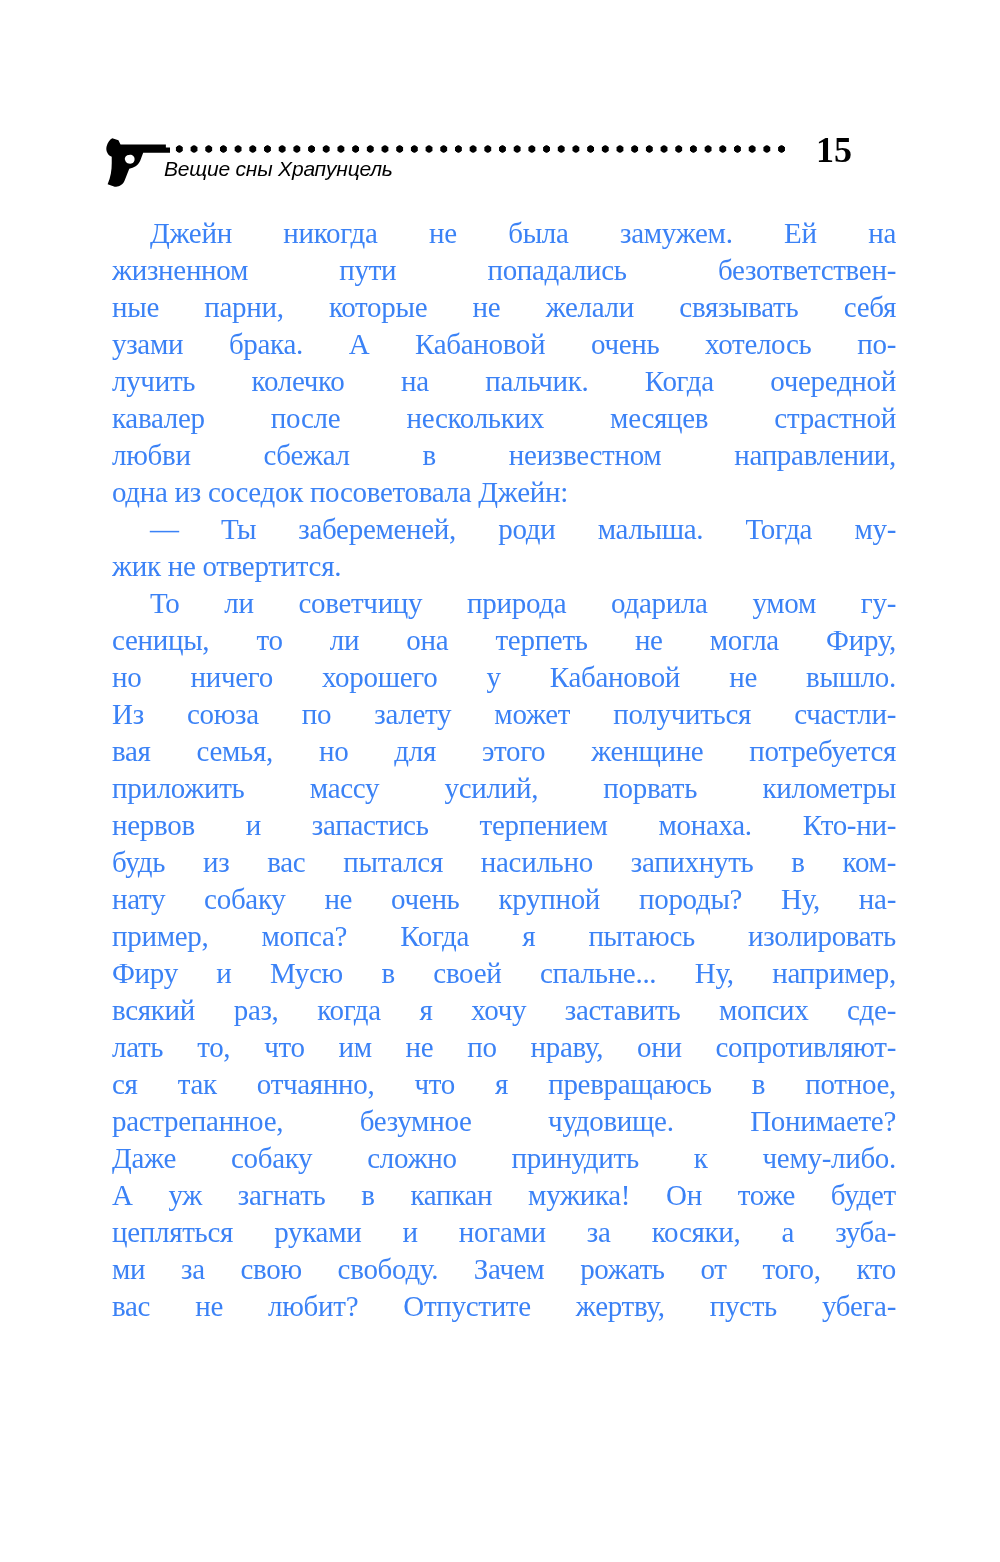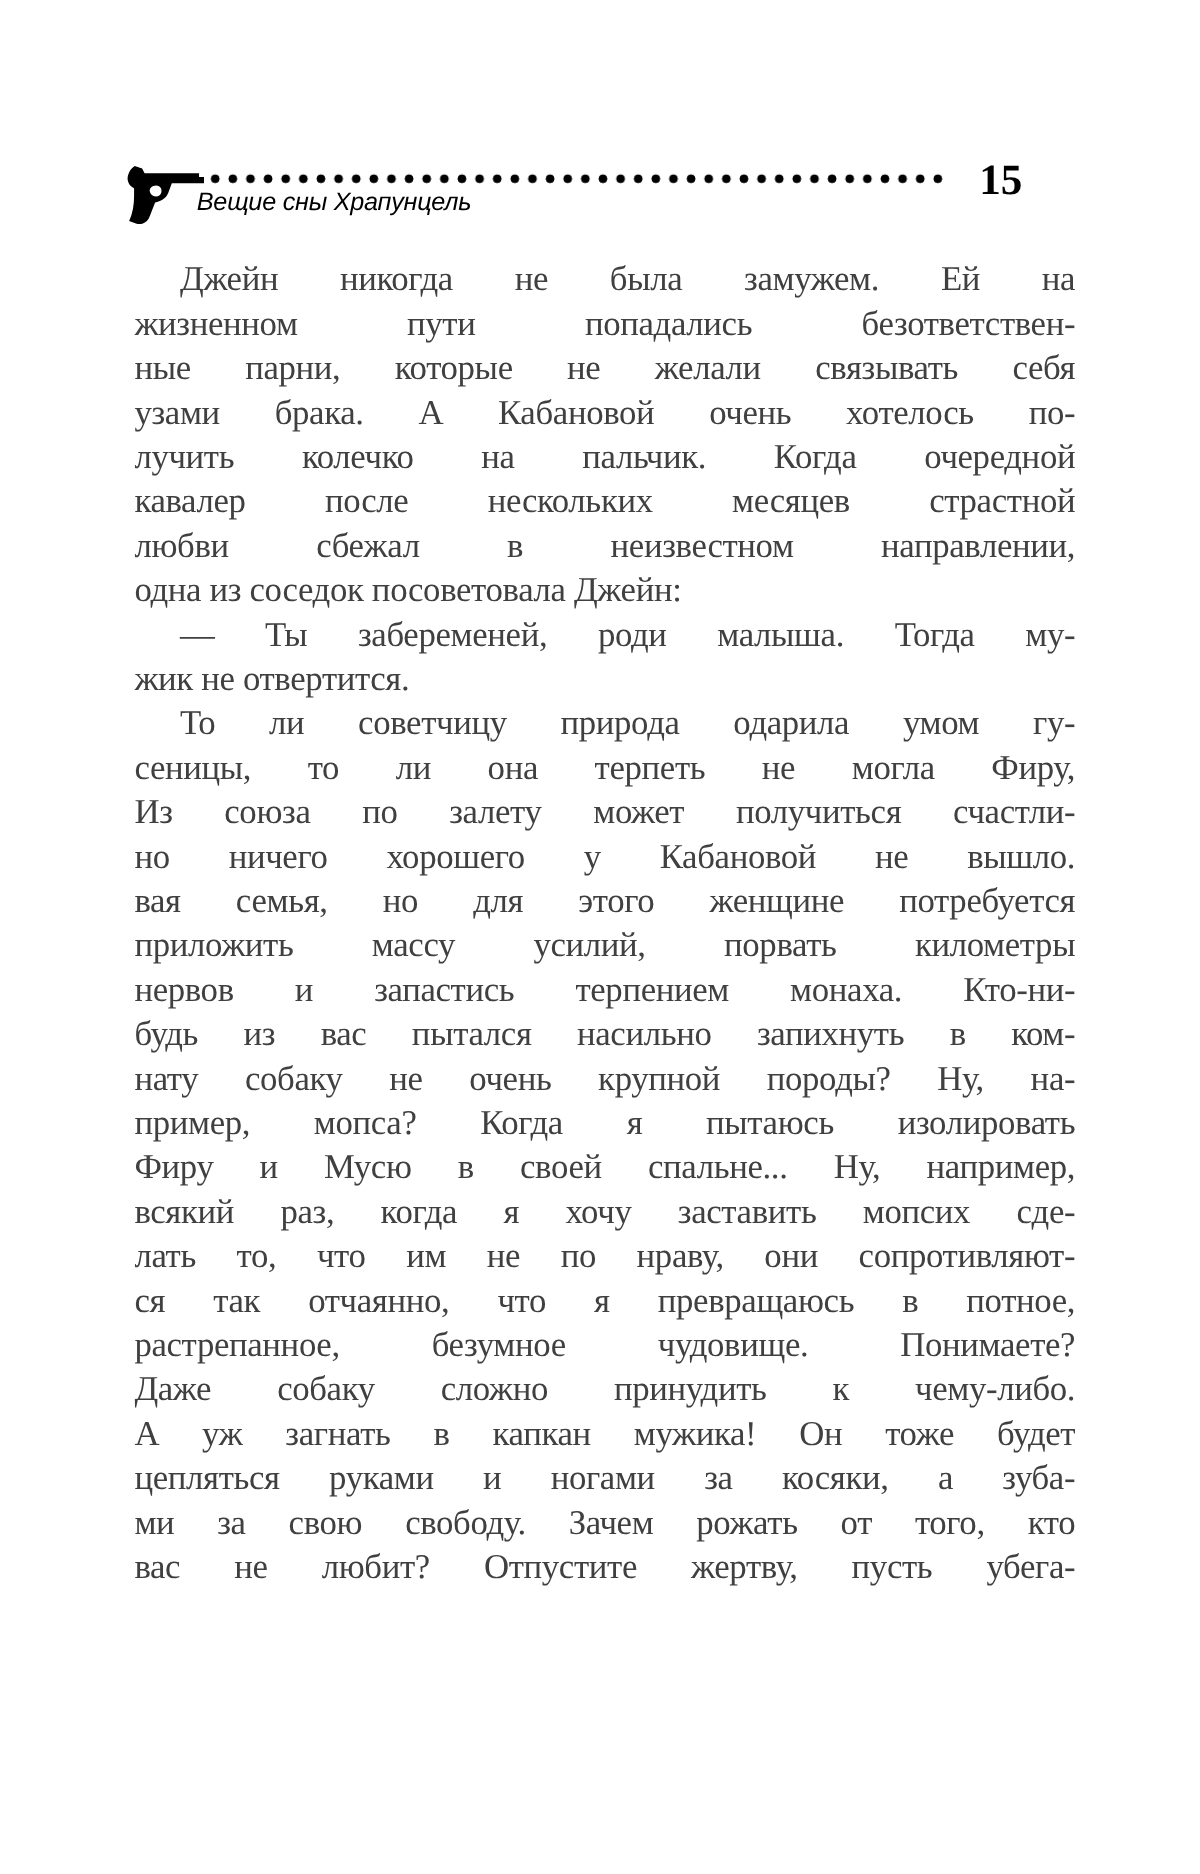--- a/index.html
+++ b/index.html
@@ -56,21 +56,21 @@
     font-family: "Liberation Sans", sans-serif;
     font-style: italic;
     font-size: 21px;
     letter-spacing: -0.2px;
   }
   
   .body-text {
     font-family: "Liberation Serif", serif;
     font-size: 29px;
     letter-spacing: -0.3px;
-    color: #404040;
+    color: #3b82f6;
   }
   .line {
     height: 37px;
     line-height: 37px;
     overflow: hidden;
   }
   .line.justify {
     text-align: justify;
     text-align-last: justify;
     -moz-text-align-last: justify;
@@ -113,22 +113,22 @@
         <div class="line justify">любви сбежал в неизвестном направлении,</div>
         <div class="line plain">одна из соседок посоветовала Джейн:</div>
       </div>
       <div>
         <div class="line justify indent">— Ты забеременей, роди малыша. Тогда му-</div>
         <div class="line plain">жик не отвертится.</div>
       </div>
       <div>
         <div class="line justify indent">То ли советчицу природа одарила умом гу-</div>
         <div class="line justify">сеницы, то ли она терпеть не могла Фиру,</div>
+        <div class="line justify">но ничего хорошего у Кабановой не вышло.</div>
         <div class="line justify">Из союза по залету может получиться счастли-</div>
-        <div class="line justify">но ничего хорошего у Кабановой не вышло.</div>
         <div class="line justify">вая семья, но для этого женщине потребуется</div>
         <div class="line justify">приложить массу усилий, порвать километры</div>
         <div class="line justify">нервов и запастись терпением монаха. Кто-ни-</div>
         <div class="line justify">будь из вас пытался насильно запихнуть в ком-</div>
         <div class="line justify">нату собаку не очень крупной породы? Ну, на-</div>
         <div class="line justify">пример, мопса? Когда я пытаюсь изолировать</div>
         <div class="line justify">Фиру и Мусю в своей спальне... Ну, например,</div>
         <div class="line justify">всякий раз, когда я хочу заставить мопсих сде-</div>
         <div class="line justify">лать то, что им не по нраву, они сопротивляют-</div>
         <div class="line justify">ся так отчаянно, что я превращаюсь в потное,</div>

